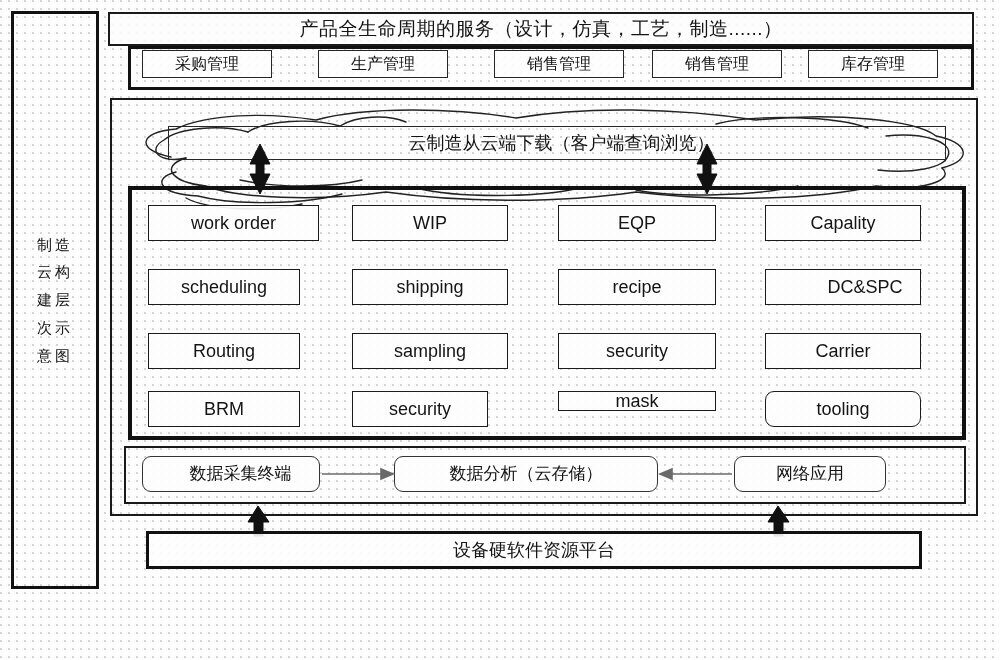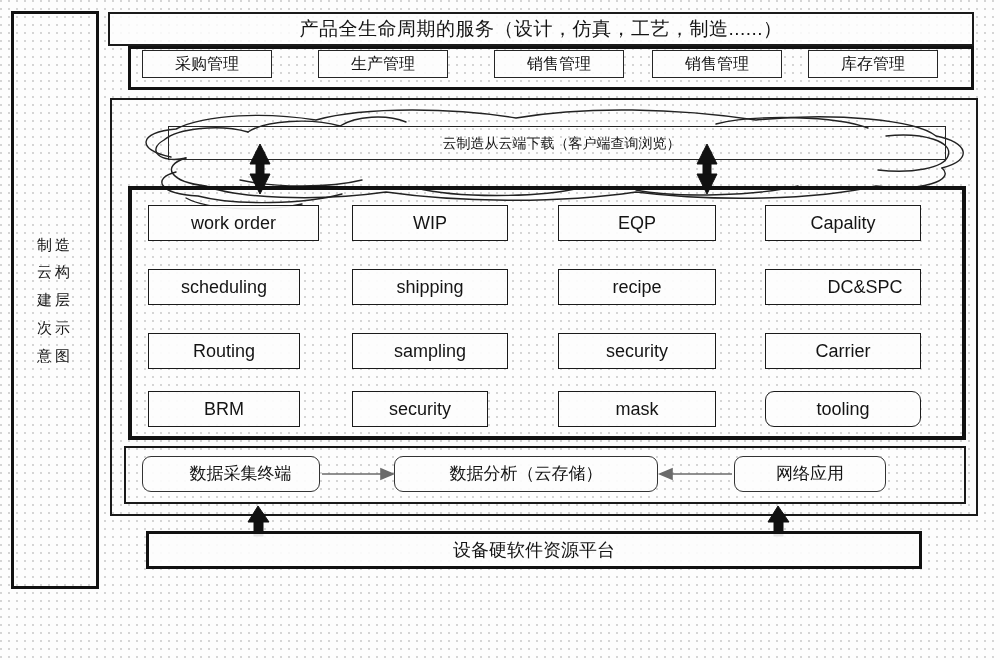--- a/index.html
+++ b/index.html
@@ -61,21 +61,21 @@
     line-height: 1.85;
     letter-spacing: 3px;
     width: 46px;
     text-align: center;
     word-break: break-all;
   }
 
   
   #cloud-svg { pointer-events: none; }
   #cloud-caption {
-    font-size: 14px;
+    font-size: 18px;
     background: transparent;
     padding-left: 9px;
   }
 
   
   .module-cell {
     font-size: 18px;
     background: rgba(253,253,253,0.92);
     border: 1.5px solid #1b1b1b;
   }
@@ -168,21 +168,21 @@
   <div class="abs centerbox module-cell" style="left:558px; top:269px; width:158px; height:36px;">recipe</div>
   <div class="abs centerbox module-cell" style="left:765px; top:269px; width:156px; height:36px;padding-left:44px;">DC&amp;SPC</div>
 
   <div class="abs centerbox module-cell" style="left:148px; top:333px; width:152px; height:36px;">Routing</div>
   <div class="abs centerbox module-cell" style="left:352px; top:333px; width:156px; height:36px;">sampling</div>
   <div class="abs centerbox module-cell" style="left:558px; top:333px; width:158px; height:36px;">security</div>
   <div class="abs centerbox module-cell" style="left:765px; top:333px; width:156px; height:36px;">Carrier</div>
 
   <div class="abs centerbox module-cell" style="left:148px; top:391px; width:152px; height:36px;">BRM</div>
   <div class="abs centerbox module-cell" style="left:352px; top:391px; width:136px; height:36px;text-align:right;">security</div>
-  <div class="abs centerbox module-cell" style="left:558px; top:391px; width:158px; height:36px;">mask</div>
+  <div class="abs centerbox module-cell" style="left:558px; top:391px; width:158px; height:20px;">mask</div>
   <div class="abs centerbox module-cell" style="left:765px; top:391px; width:156px; height:36px;border-radius:9px;">tooling</div>
 
   <div class="abs frame-med" style="left:124px; top:446px; width:842px; height:58px;"></div>
 
   <div class="abs centerbox round-box" style="left:142px; top:456px; width:178px; height:36px;padding-left:19px;">数据采集终端</div>
 
   <div class="abs centerbox round-box" style="left:394px; top:456px; width:264px; height:36px;">数据分析（云存储）</div>
 
   <div class="abs centerbox round-box" style="left:734px; top:456px; width:152px; height:36px;">网络应用</div>
 

